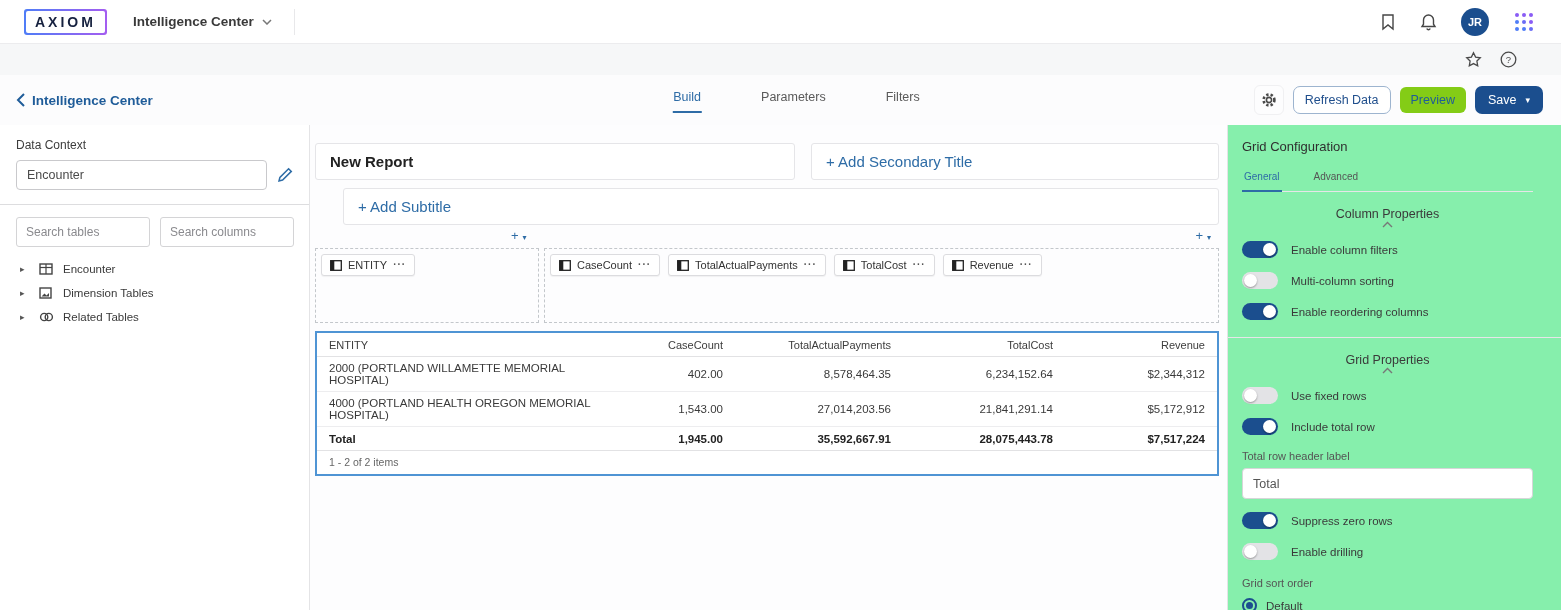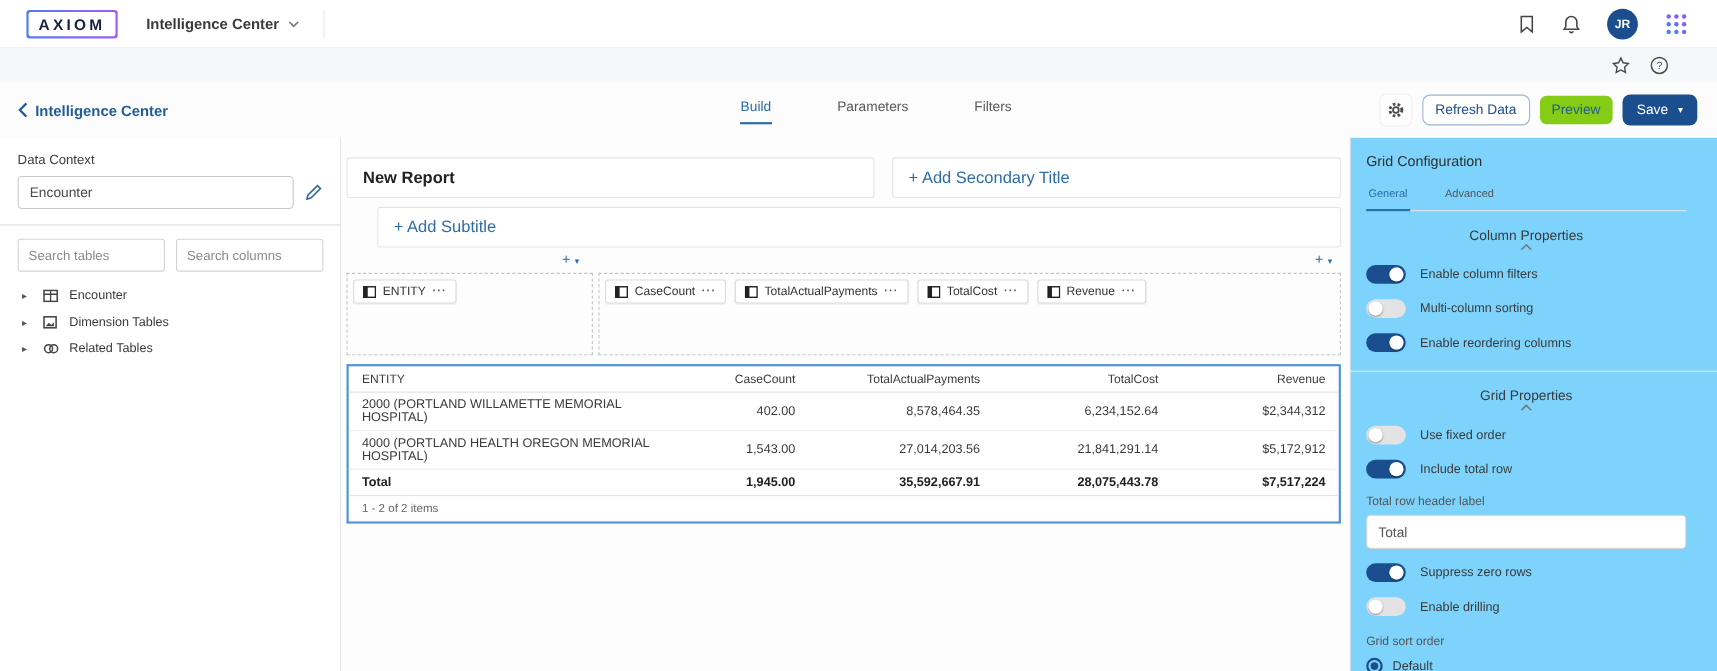--- a/index.html
+++ b/index.html
@@ -81,21 +81,21 @@
   .col-n2 { width:168px; text-align:right; }
   .col-n3 { width:162px; text-align:right; }
   .col-n4 { width:152px; text-align:right; }
   .tbl-header { font-size:11px; color:#3d3d3d; border-bottom:1px solid #e2e2e4; min-height:24px; }
   .tbl-row { font-size:11.5px; color:#3a3a3a; border-bottom:1px solid #ededef; min-height:29px; }
   .tbl-row.tall { min-height:34px; }
   .tbl-total { font-size:11.5px; color:#222; font-weight:bold; min-height:24px; border-bottom:1px solid #e2e2e4; }
   .tbl-footer { font-size:10.5px; color:#666; padding:5px 12px 6px; }
 
   
-  .right-panel { width:334px; background:#7dd3fc; border-left:1px solid #e4e4e6; padding:14px 28px 0 14px; flex-shrink:0; }
+  .right-panel { width:334px; background:#86efac; border-left:1px solid #e4e4e6; padding:14px 28px 0 14px; flex-shrink:0; }
   .rp-title { font-size:13px; color:#2f2f2f; }
   .rp-tabs { display:flex; gap:30px; margin-top:11px; border-bottom:1px solid #e6e6e8; font-size:10px; color:#555; }
   .rp-tab { padding:6px 2px 8px; cursor:pointer; }
   .rp-tab.active { color:#2e6ca6; border-bottom:2px solid #2e6ca6; margin-bottom:-1px; }
   .section-head { display:flex; justify-content:space-between; align-items:center; margin:15px 0 6px; font-size:12.5px; color:#3a3a3a;flex-direction:column; }
   .chev-btn { background:none; border:none; cursor:pointer; display:flex; }
   .toggle-row { display:flex; align-items:center; gap:13px; padding:7px 0; font-size:11.5px; color:#3a3a3a; }
   .switch { width:36px; height:17px; border-radius:10px; position:relative; background:#e3e3e6; cursor:pointer; flex-shrink:0; }
   .switch.on { background:#1b4e8e; }
   .knob { width:13px; height:13px; border-radius:50%; background:#fff; position:absolute; top:2px; left:2px; box-shadow:0 1px 2px rgba(0,0,0,.35); }
@@ -396,21 +396,21 @@
         <button class="chev-btn">
           <svg width="11" height="7" viewBox="0 0 11 7">
               <path d="M1 6l4.5-4.5L10 6" fill="none" stroke="#777" stroke-width="1.4"></path>
             </svg>
         </button>
       </div>
       <div class="toggle-row">
         <span class="switch">
             <span class="knob"></span>
           </span>
-        <span>Use fixed order</span>
+        <span>Use fixed rows</span>
       </div>
       <div class="toggle-row">
         <span class="switch on">
             <span class="knob"></span>
           </span>
         <span>Include total row</span>
       </div>
       <div class="field-label">Total row header label</div>
       <input class="text-input" value="Total" style="">
       <div class="toggle-row" style="margin-top:6px;">

